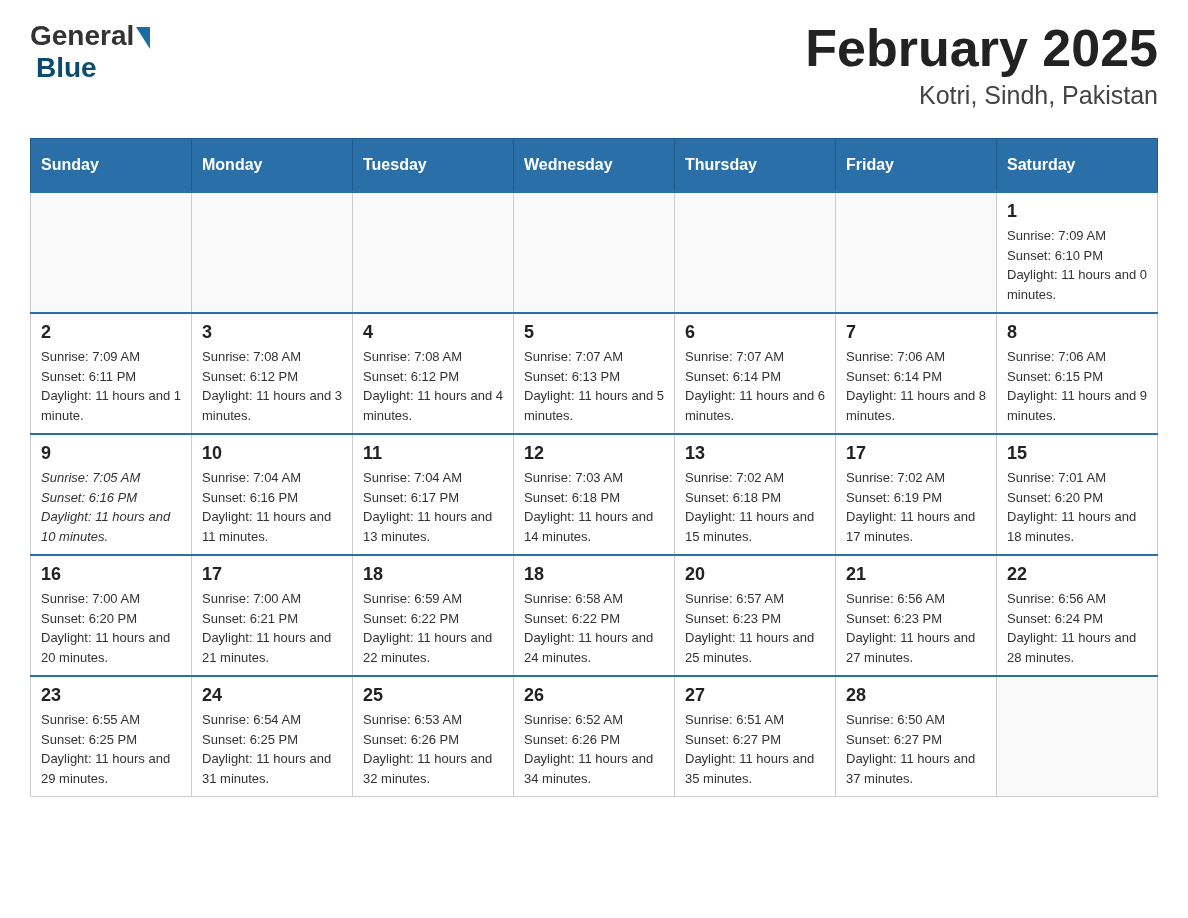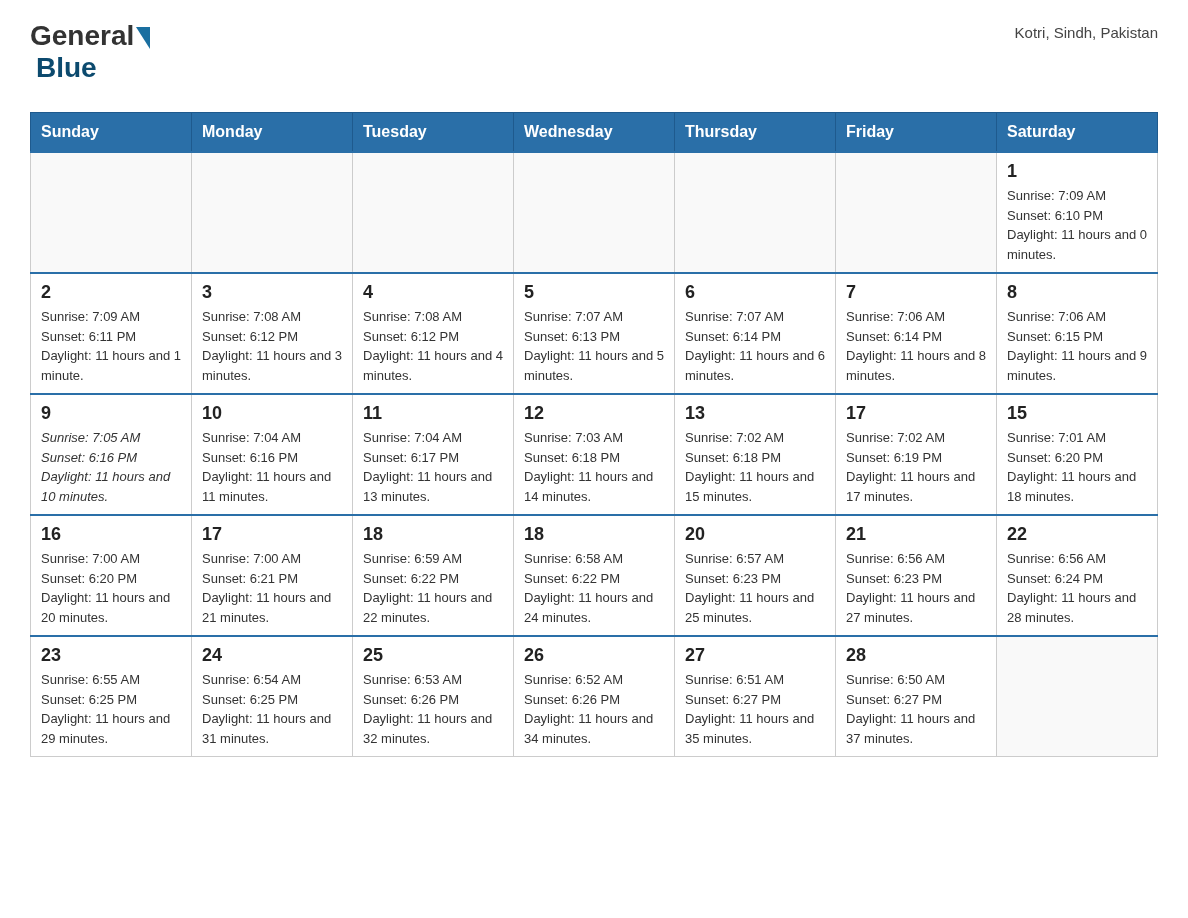--- a/index.html
+++ b/index.html
@@ -48,35 +48,35 @@
     .title-block {
       text-align: right;
     }
     .month-title {
       font-size: 52px;
       font-weight: bold;
       color: #222;
       line-height: 1.1;
     }
     .location {
-      font-size: 15px;
+      font-size: 25px;
       color: #444;
       margin-top: 4px;
     }
     .calendar {
       width: 100%;
       border-collapse: collapse;
       border: 1px solid #aaa;
     }
     .calendar th {
       background-color: #2a6fa8;
       color: #fff;
       font-size: 16px;
       font-weight: bold;
-      padding: 10px 10px;
+      padding: 17px 10px;
       text-align: left;
       border: 1px solid #1e5a8e;
     }
     .calendar td {
       vertical-align: top;
       border: 1px solid #ccc;
       padding: 8px 10px;
       width: calc(100% / 7);
       min-height: 110px;
       height: 120px;
@@ -105,20 +105,21 @@
 
 <div class="header">
   <div class="logo">
     <div class="logo-top">
       <span class="logo-general">General</span>
       <div class="logo-arrow"></div>
     </div>
     <span class="logo-bottom">Blue</span>
   </div>
   <div class="title-block">
+    <div class="month-title">February 2025</div>
     <div class="location">Kotri, Sindh, Pakistan</div>
   </div>
 </div>
 
 <table class="calendar">
   <thead>
     <tr>
     <th>Sunday</th>
         <th>Monday</th>
         <th>Tuesday</th>

